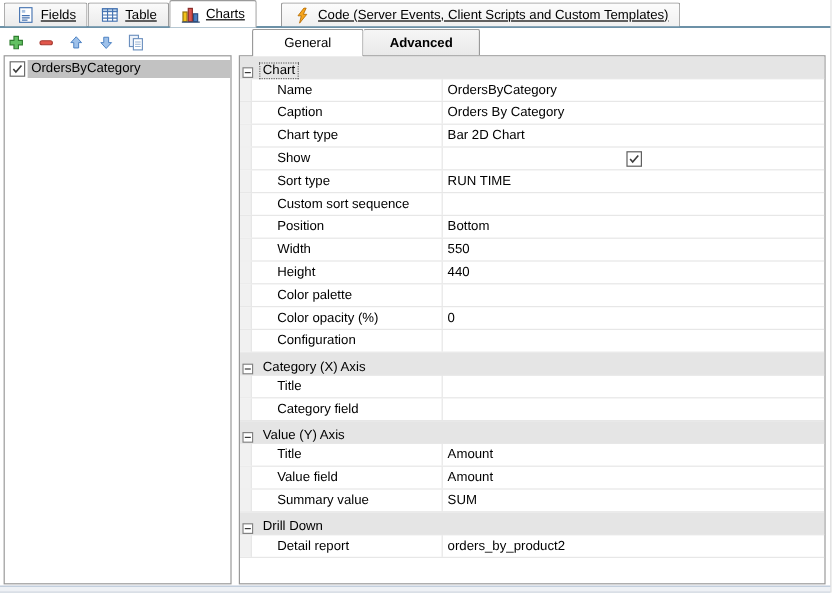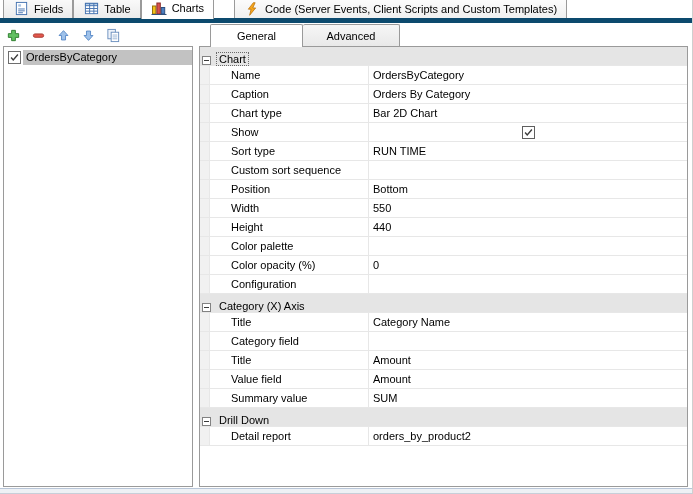--- a/index.html
+++ b/index.html
@@ -3,21 +3,21 @@
 <meta charset="utf-8">
 <style>
   * { margin:0; padding:0; box-sizing:border-box; }
   html,body { width:693px; height:494px; background:#fff; overflow:hidden; }
   body { font-family:"Liberation Sans", sans-serif; font-size:11px; color:#000; }
   .window { position:relative; width:693px; height:494px; background:#fff; border-right:1px solid #cfcfcf; }
 
   
   .tabstrip { position:absolute; left:0; top:0; right:0; height:23px;
               display:flex; align-items:flex-end; padding-left:3px;
-              border-bottom:5px solid #0c4a6e; background:#fff; }
+              border-bottom:1px solid #0c4a6e; background:#fff;text-decoration:underline; }
   .tab { height:20px; display:flex; align-items:center; gap:5px; padding:0 9px;
          border:1px solid #9a9a9a; border-bottom:none; border-radius:2px 2px 0 0;
          background:linear-gradient(#fafafa,#ebebeb); white-space:nowrap; cursor:default; }
   .tab.active { height:23px; margin-bottom:-1px; background:#fff; position:relative; z-index:3; }
   .tab.codetab { margin-left:20px; background:linear-gradient(#fcfcfc,#f0f0f0); }
   .ticon { display:inline-flex; width:16px; height:16px; align-items:center; justify-content:center; }
 
   
   .toolbar { position:absolute; left:5px; top:26px; height:18px; display:flex; gap:8px; align-items:center; }
   .tbtn { border:none; background:transparent; padding:0; width:17px; height:17px;
@@ -29,21 +29,21 @@
          align-items:center; justify-content:center; flex:none; }
   .list-item .ilabel { flex:1; margin-left:2px; padding:1px 0 2px 3px; }
   .list-item.selected .ilabel { background:#c2c2c2; }
 
   
   .paneltabs { position:absolute; left:210px; top:24px; height:23px; display:flex; z-index:2; }
   .ptab { height:22px; display:flex; align-items:center; justify-content:center;
           border:1px solid #9a9a9a; border-bottom:none; border-radius:2px 2px 0 0;
           background:linear-gradient(#f6f6f6,#e9e9e9); cursor:default; }
   .ptab.general { width:93px; }
-  .ptab.advanced { width:97px; border-left:none; }
+  .ptab.advanced { width:97px; border-left:none;font-weight:bold; }
   .ptab.active { height:23px; background:#fff; z-index:3; border-left:1px solid #9a9a9a; }
 
   
   .propgrid { position:absolute; left:199px; top:46px; width:489px; height:441px;
               border:1px solid #9a9a9a; background:#fff; overflow:hidden; }
   .prow { display:flex; height:19px; border-bottom:1px solid #e7e7e7; align-items:stretch; }
   .prow.group { background:#e5e5e5; align-items:flex-end; }
   .expandbox { position:relative; width:9px; height:9px; margin-left:2px; flex:none;
                background:#fff; border:1px solid #828282; }
   .expandbox::after { content:""; position:absolute; left:1px; right:1px; top:3px; height:1px; background:#3a3a3a; }
@@ -246,25 +246,28 @@
           <span class="plabel">Configuration</span>
           <span class="pvalue"></span>
         </div>
         <div class="prow group">
           <span class="expandbox"></span>
           <span class="grouplabel">Category (X) Axis</span>
         </div>
         <div class="prow prop">
           <span class="gutter-cell"></span>
           <span class="plabel">Title</span>
-          <span class="pvalue">Category Name</span>
         </div>
         <div class="prow prop">
           <span class="gutter-cell"></span>
           <span class="plabel">Category field</span>
+        </div>
+        <div class="prow group">
+          <span class="expandbox"></span>
+          <span class="grouplabel">Value (Y) Axis</span>
         </div>
         <div class="prow prop">
           <span class="gutter-cell"></span>
           <span class="plabel">Title</span>
           <span class="pvalue">Amount</span>
         </div>
         <div class="prow prop">
           <span class="gutter-cell"></span>
           <span class="plabel">Value field</span>
           <span class="pvalue">Amount</span>

